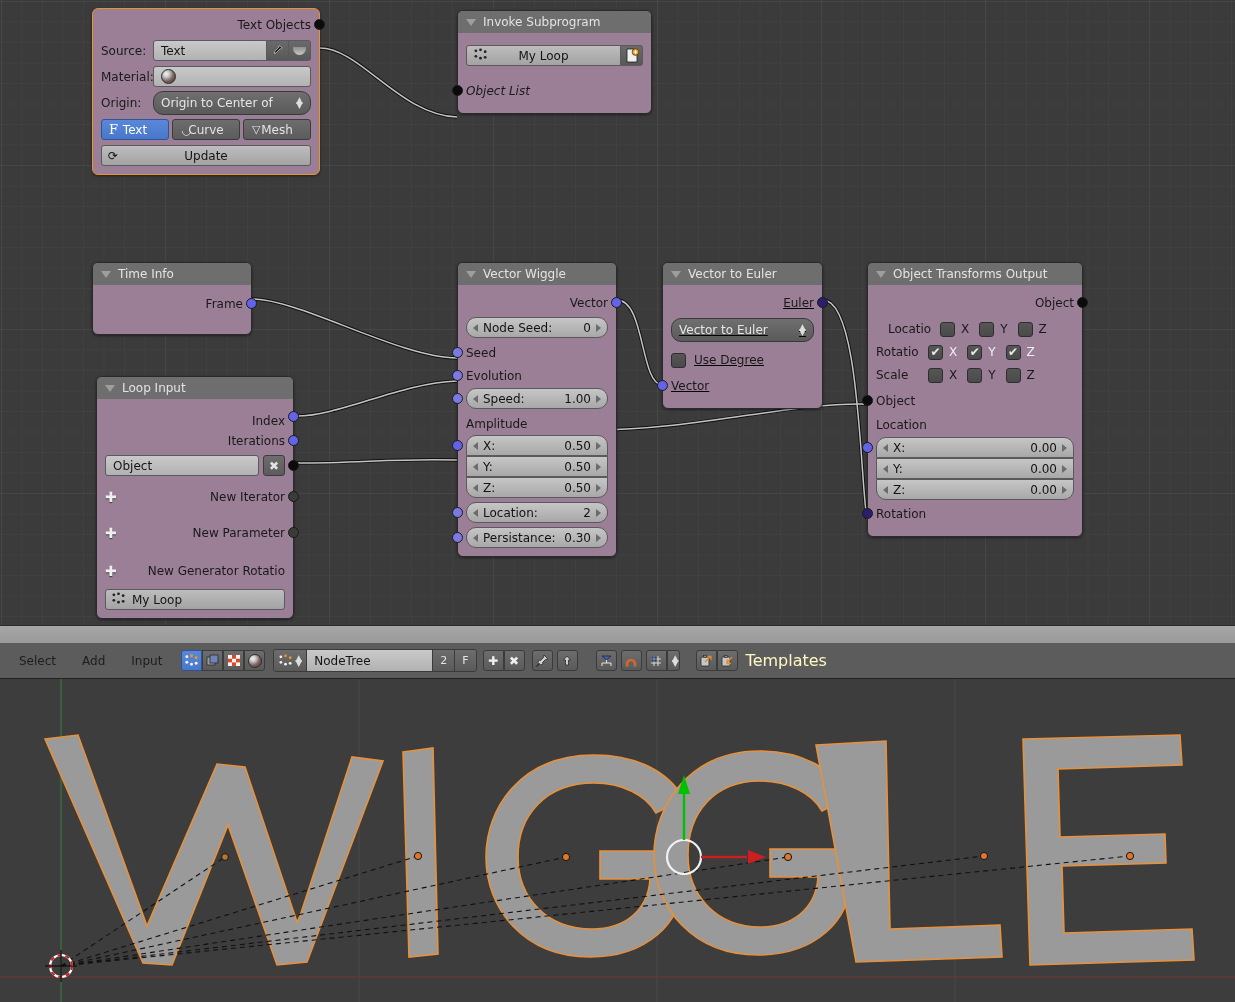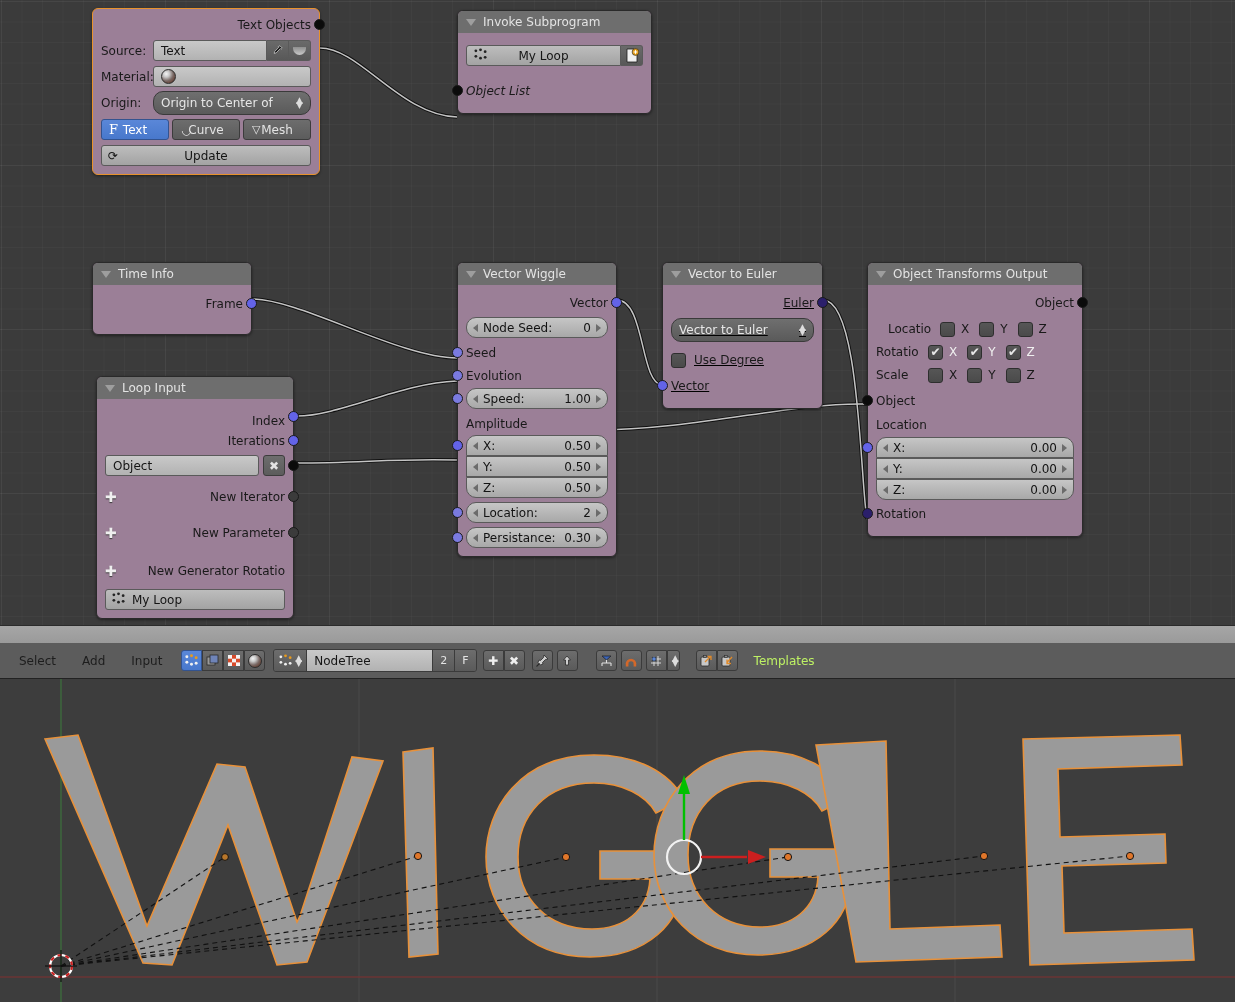--- a/index.html
+++ b/index.html
@@ -107,21 +107,21 @@
   .idblock { display:flex; align-items:center; margin-left:8px; border-radius:3px; overflow:hidden;
       border:1px solid #3b3b3b; }
   .idblock .part { height:21px; display:flex;align-items:center; background:linear-gradient(#6d6d6d,#5a5a5a);
       padding:0 4px; border-right:1px solid #3b3b3b; }
   .idname { height:21px; width:126px; background:linear-gradient(#c9c9c9,#b2b2b2);
       display:flex; align-items:center; padding:0 7px; font-size:12px; color:#151515; border-right:1px solid #3b3b3b;}
   .idusers { height:21px; background:linear-gradient(#6d6d6d,#5a5a5a); color:#e3e3e3;
       display:flex;align-items:center;padding:0 7px;font-size:11px; border-right:1px solid #3b3b3b;}
   .idfake { height:21px; background:linear-gradient(#6d6d6d,#5a5a5a); color:#e3e3e3;
       display:flex;align-items:center;padding:0 7px;font-size:11px;}
-  .templates { font-size:12px; color:#bef264; margin-left:16px; }
+  .templates { font-size:16px; color:#fef9c3; margin-left:8px; }
 
   
   #viewport { position:absolute; left:0; top:679px; width:1235px; height:323px;
       background:#3d3d3d; overflow:hidden; }
   #vp-svg { position:absolute; left:0; top:0; }
 </style>
 </head>
 <body>
 
 <div id="node-editor">

